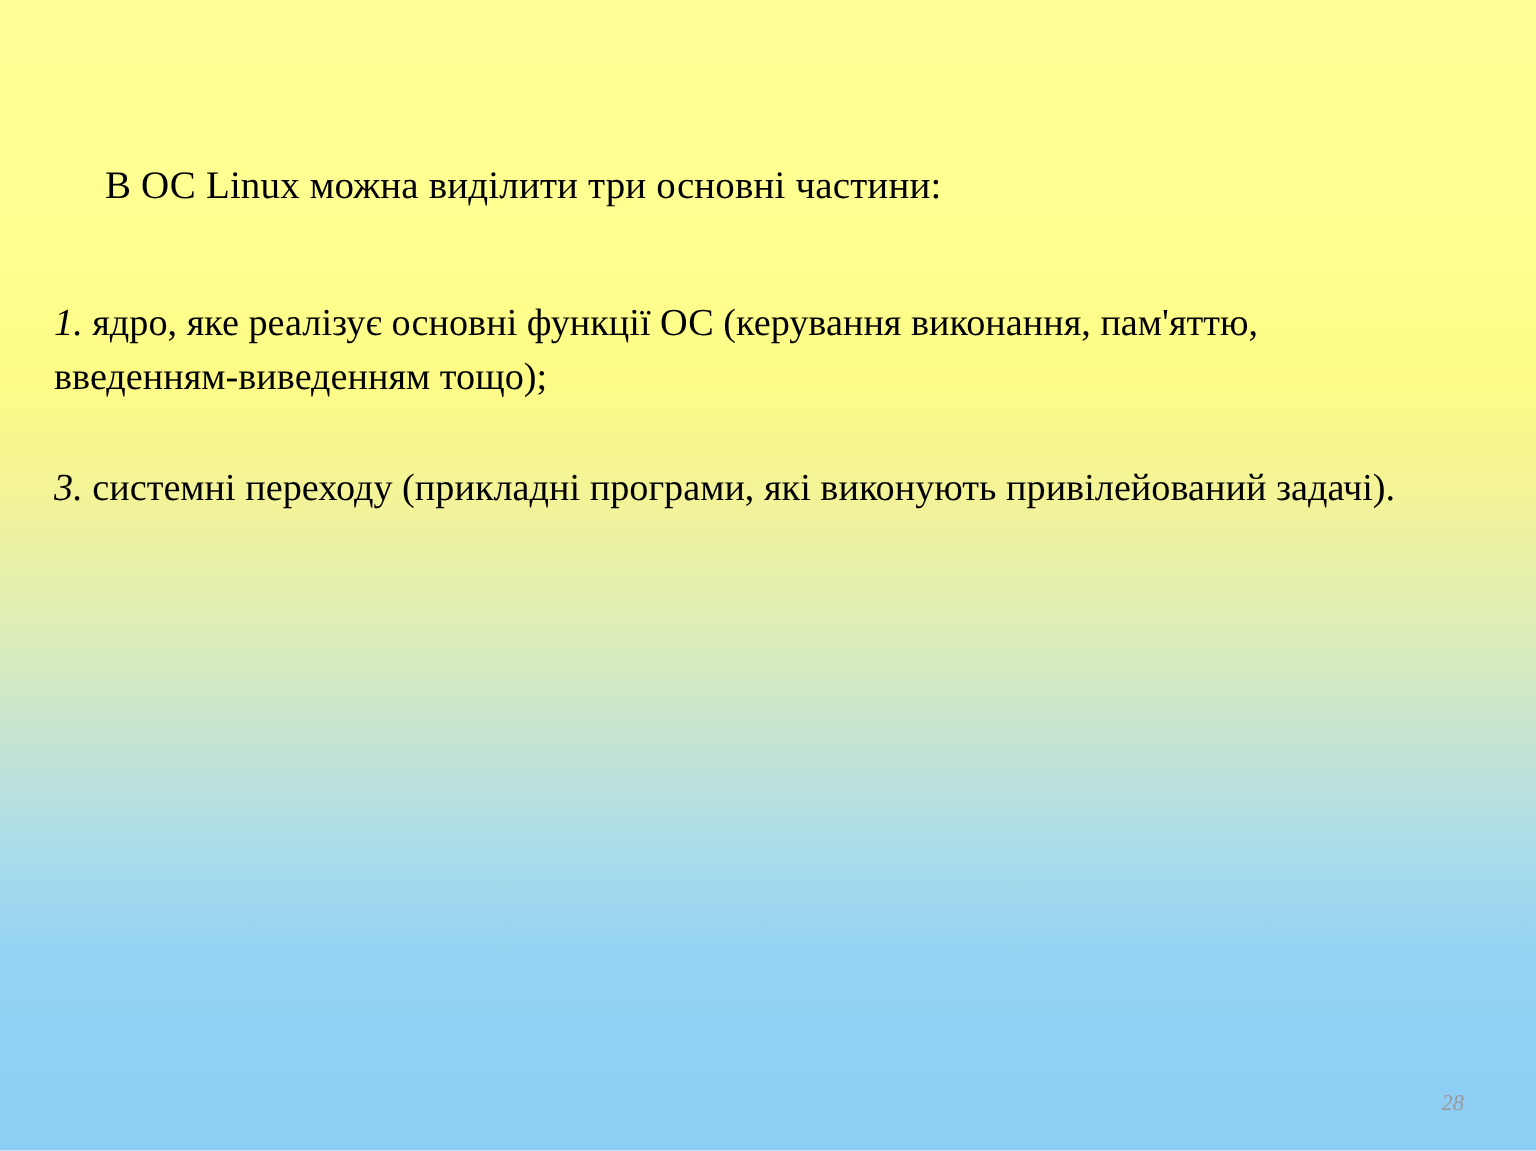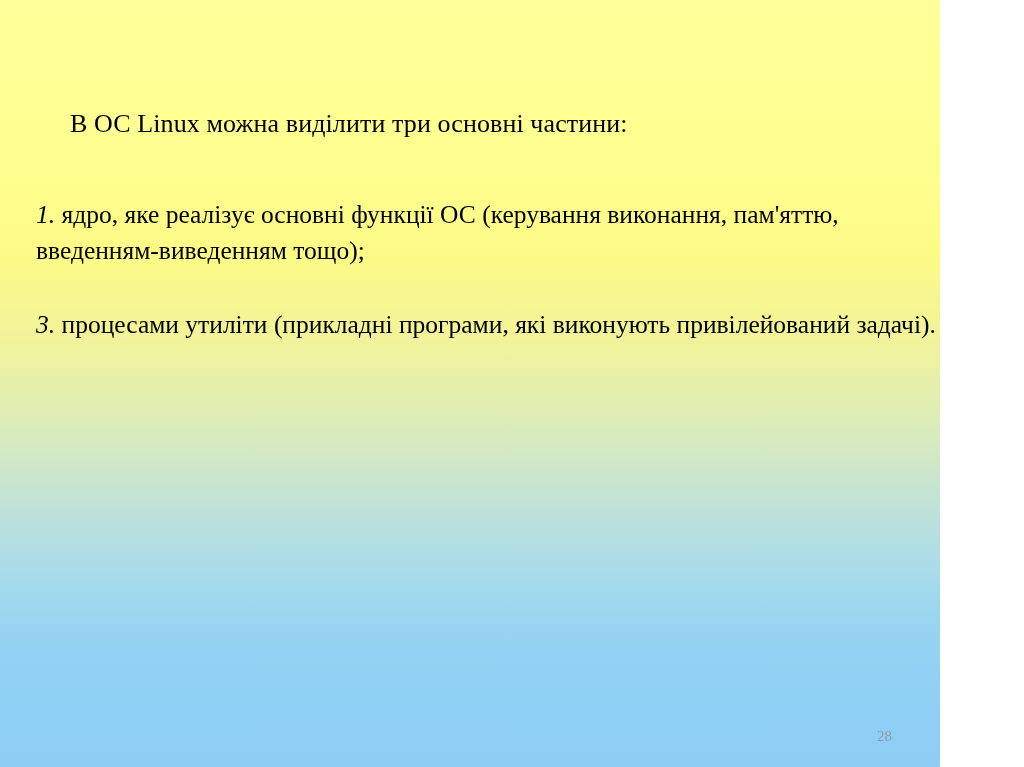--- a/index.html
+++ b/index.html
@@ -7,21 +7,21 @@
     padding: 0;
   }
   body {
     width: 1024px;
     height: 767px;
     overflow: hidden;
     font-family: "Liberation Serif", serif;
   }
   .slide {
     position: relative;
-    width: 940px;
+    width: 1024px;
     height: 767px;
     box-sizing: border-box;
     background: linear-gradient(to bottom,
         #ffff99 0%,
         #ffff8f 22%,
         #fdfb86 33%,
         #f2f39a 44%,
         #ddedb8 55%,
         #c6e4d2 64%,
         #aadcea 74%,
@@ -60,37 +60,38 @@
   }
   .em {
   }
   .page-number {
     position: absolute;
     right: 48px;
     bottom: 22px;
     font-size: 15px;
     color: #9a9a9a;
     font-family: "Liberation Serif", serif;
+    font-style: italic;
   }
 </style>
 </head>
 <body>
 
 <div class="slide">
   <div class="content">
 
     <p class="intro">В ОС Linux можна виділити три основні частини:</p>
 
     <p class="para p1">
       <span class="num">1.</span>
       <span class="em">ядро,</span><span> яке реалізує основні функції ОС (керування виконання, пам'яттю, введенням-виведенням тощо);</span>
     </p>
 
 
     <p class="para p3">
       <span class="num">3.</span>
-      <span class="em">процесами утиліти</span><span> (прикладні програми, які виконують привілейований задачі).</span>
+      <span class="em">системні переходу</span><span> (прикладні програми, які виконують привілейований задачі).</span>
     </p>
 
   </div>
 
   <div class="page-number">28</div>
 </div>
 
 </body></html>

